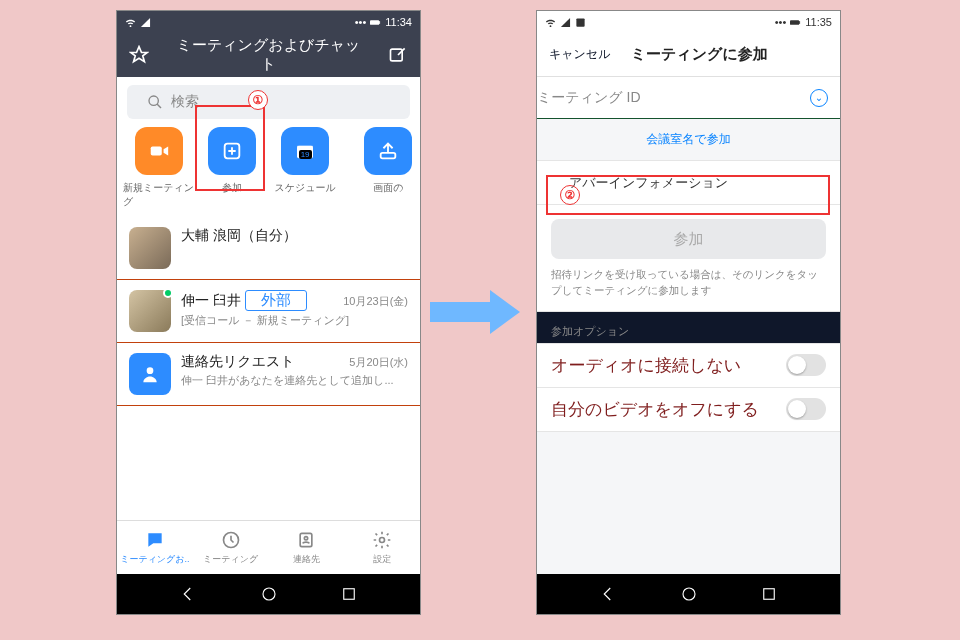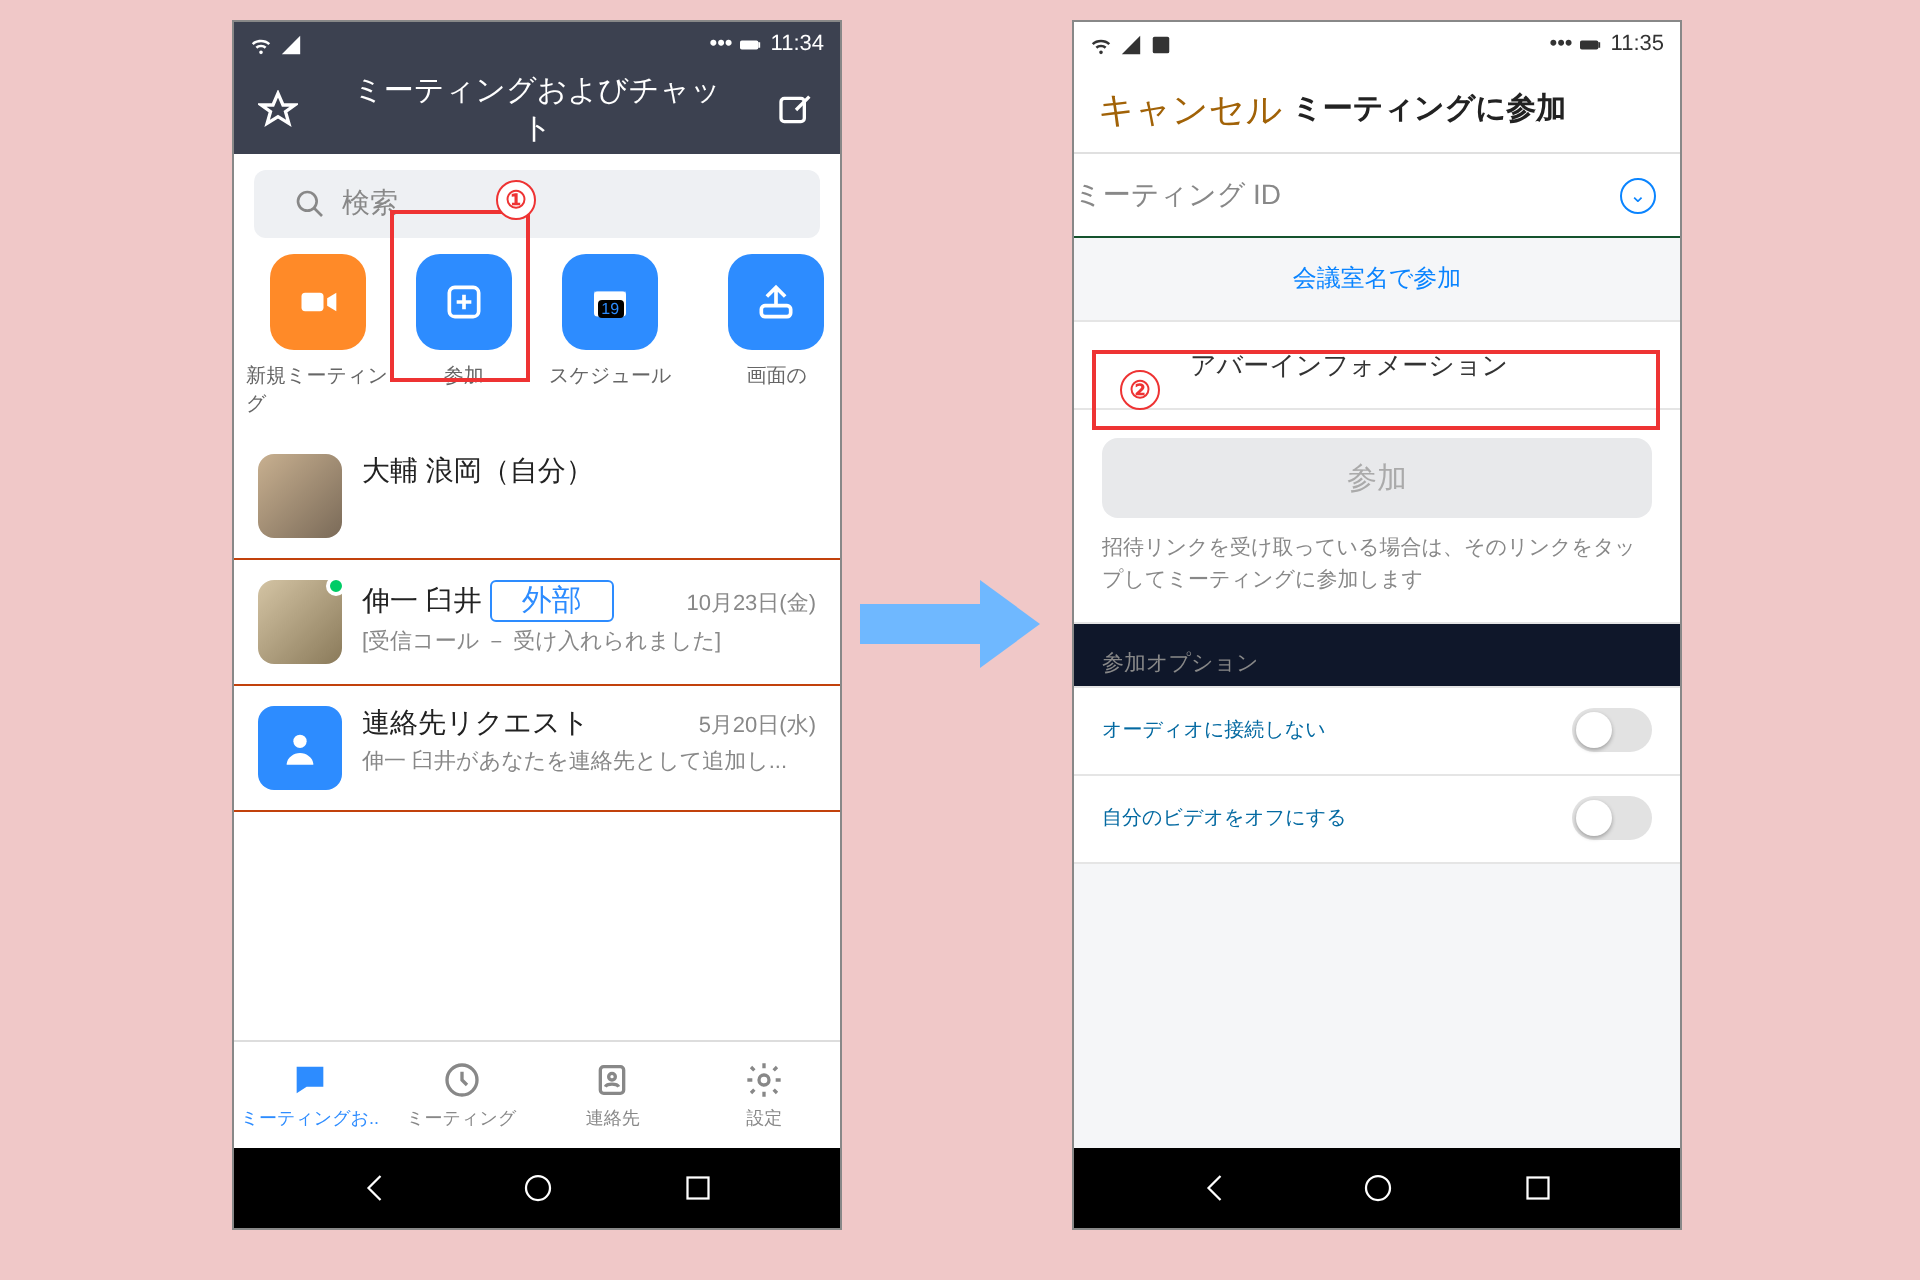--- a/index.html
+++ b/index.html
@@ -103,51 +103,51 @@
   .tab .ticon { width:20px; height:20px; }
 
   
   .navbar {
     height:40px; background:#000; display:flex; justify-content:space-evenly; align-items:center;
   }
   .navbtn { width:18px; height:18px; }
 
   
   .rheader { height:44px; display:flex; align-items:center; padding:0 12px; border-bottom:1px solid #e0e0e0; }
-  .rcancel { color:#a16207; font-size:18px; }
+  .rcancel { color:#0f172a; font-size:12px; }
   .rtitle { flex:1; text-align:center; font-size:15px; font-weight:600; color:#222; margin-right:40px; }
 
   .meetid {
     height:42px; display:flex; align-items:center; justify-content:flex-start;
     color:#888; font-size:14px; border-bottom:1px solid #14532d; position:relative;
   }
   .chev { position:absolute; right:12px; width:18px; height:18px; border:1.5px solid #0a84ff; border-radius:50%; display:flex; align-items:center; justify-content:center; color:#0a84ff; font-size:10px; }
   .roomlink { text-align:center; color:#0a84ff; font-size:12px; padding:12px 0; background:#f5f6f8; border-bottom:1px solid #e5e5e5; }
 
   .namefield {
-    height:44px; display:flex; align-items:center; padding:0 28px;
+    height:44px; display:flex; align-items:center; padding:0 2px;
     font-size:13px; color:#333; background:#fff; border-bottom:1px solid #e5e5e5;
   }
   .redbox2 { position:absolute; border:2px solid #e33; left:546px; top:175px; width:284px; height:40px; pointer-events:none; }
   .circ2 {
     position:absolute; left:560px; top:185px; width:20px; height:20px;
     border:1.5px solid #e33; border-radius:50%;
     color:#e33; font-size:12px; font-weight:bold;
     display:flex; align-items:center; justify-content:center;
   }
 
   .joinbtn {
     margin:14px 14px 8px; height:40px; border-radius:8px; background:#e8e9eb;
     color:#aaa; display:flex; align-items:center; justify-content:center; font-size:15px;
   }
   .hint { font-size:10.5px; color:#888; padding:0 14px 12px; line-height:1.5; }
   .sect { font-size:11px; color:#888; padding:12px 14px 4px; background:#0f172a; border-top:1px solid #e5e5e5; border-bottom:1px solid #e5e5e5; }
   .optrow {
     height:44px; display:flex; align-items:center; justify-content:space-between;
-    padding:0 14px; font-size:10px; color:#0369a1; border-bottom:1px solid #e5e5e5; background:#fff;
+    padding:0 14px; font-size:17px; color:#7f1d1d; border-bottom:1px solid #e5e5e5; background:#fff;
   }
   .toggle {
     width:40px; height:22px; border-radius:11px; background:#e2e2e2; position:relative;
   }
   .toggle::after {
     content:""; position:absolute; width:18px; height:18px; background:#fff;
     border-radius:50%; top:2px; left:2px; box-shadow:0 1px 2px rgba(0,0,0,.3);
   }
 
   
@@ -263,21 +263,21 @@
     <div class="row">
       <div class="avwrap">
         <div class="avatar dog"></div>
         <div class="presence"></div>
       </div>
       <div class="rowmain">
         <div class="rowtop">
           <span class="rowname"><span>伸一 臼井</span><span class="badge">外部</span></span>
           <span class="rowdate">10月23日(金)</span>
         </div>
-        <div class="rowsub">[受信コール － 受け入れられました]</div>
+        <div class="rowsub">[受信コール － 新規ミーティング]</div>
       </div>
     </div>
     <div class="row">
       <div class="avatar req">
         <svg width="20" height="20" viewBox="0 0 24 24" fill="#fff">
             <circle cx="12" cy="8" r="4"></circle>
             <path d="M4 22c0-4 4-7 8-7s8 3 8 7z"></path>
           </svg>
       </div>
       <div class="rowmain">

